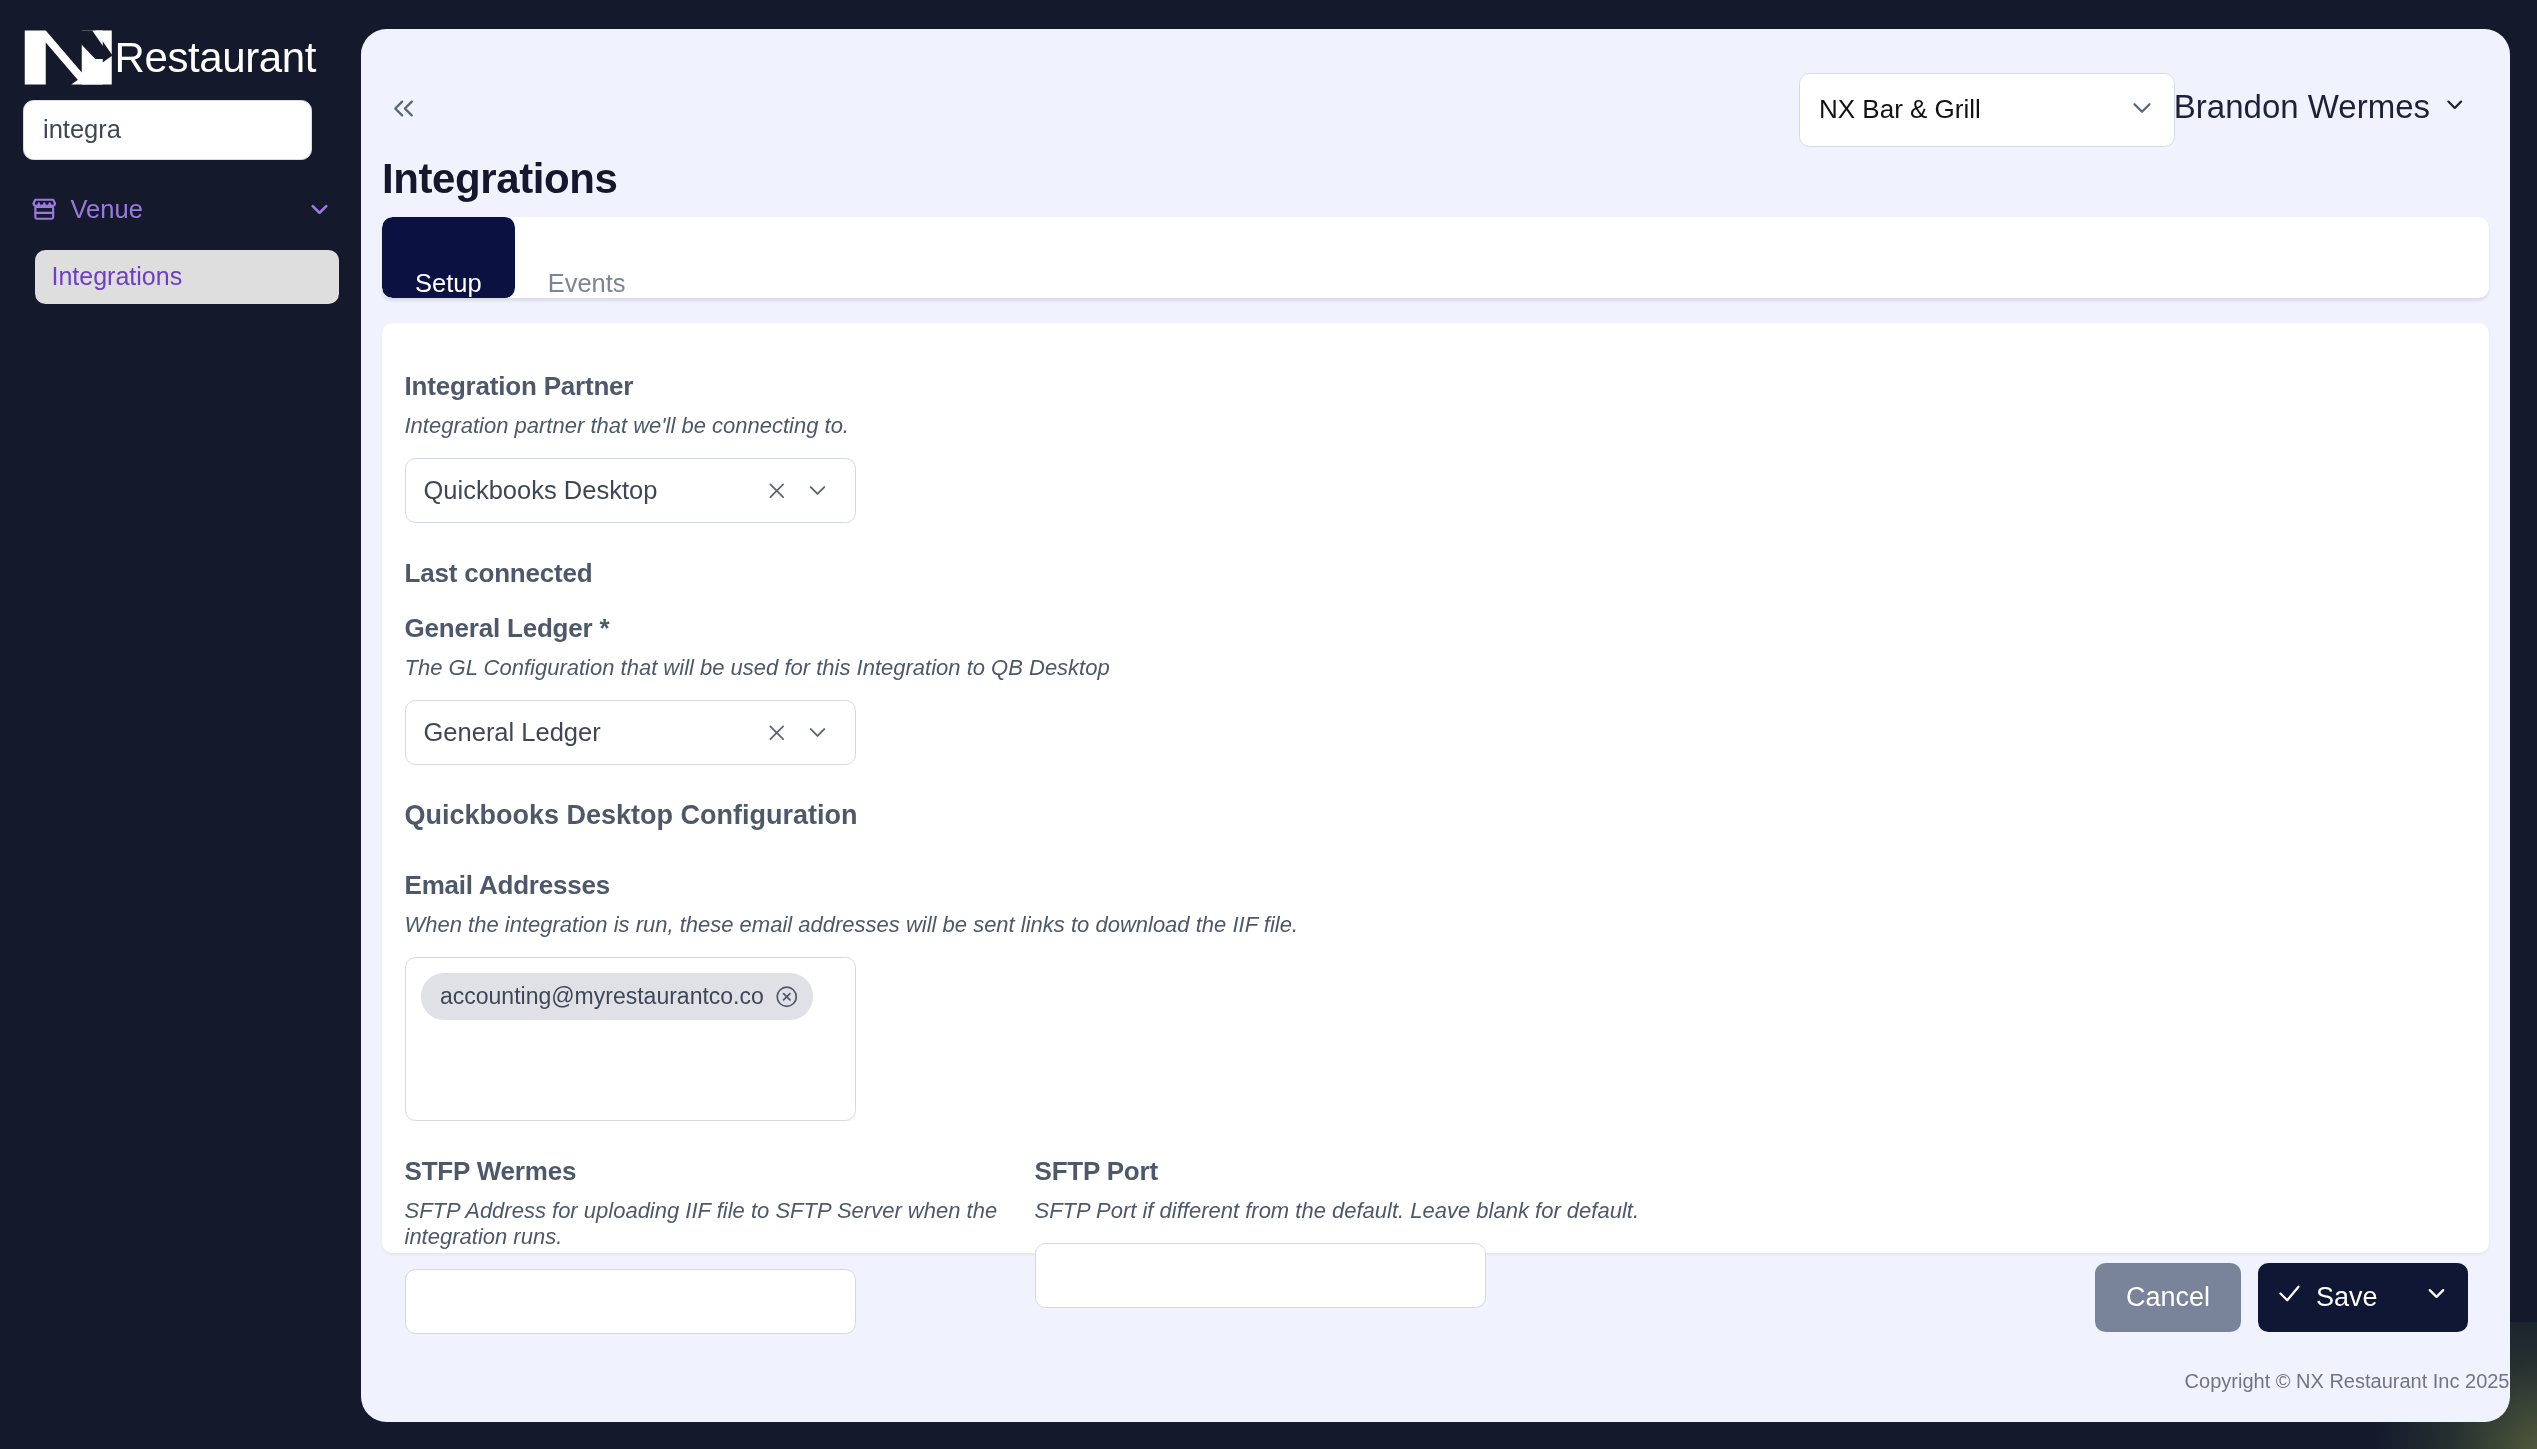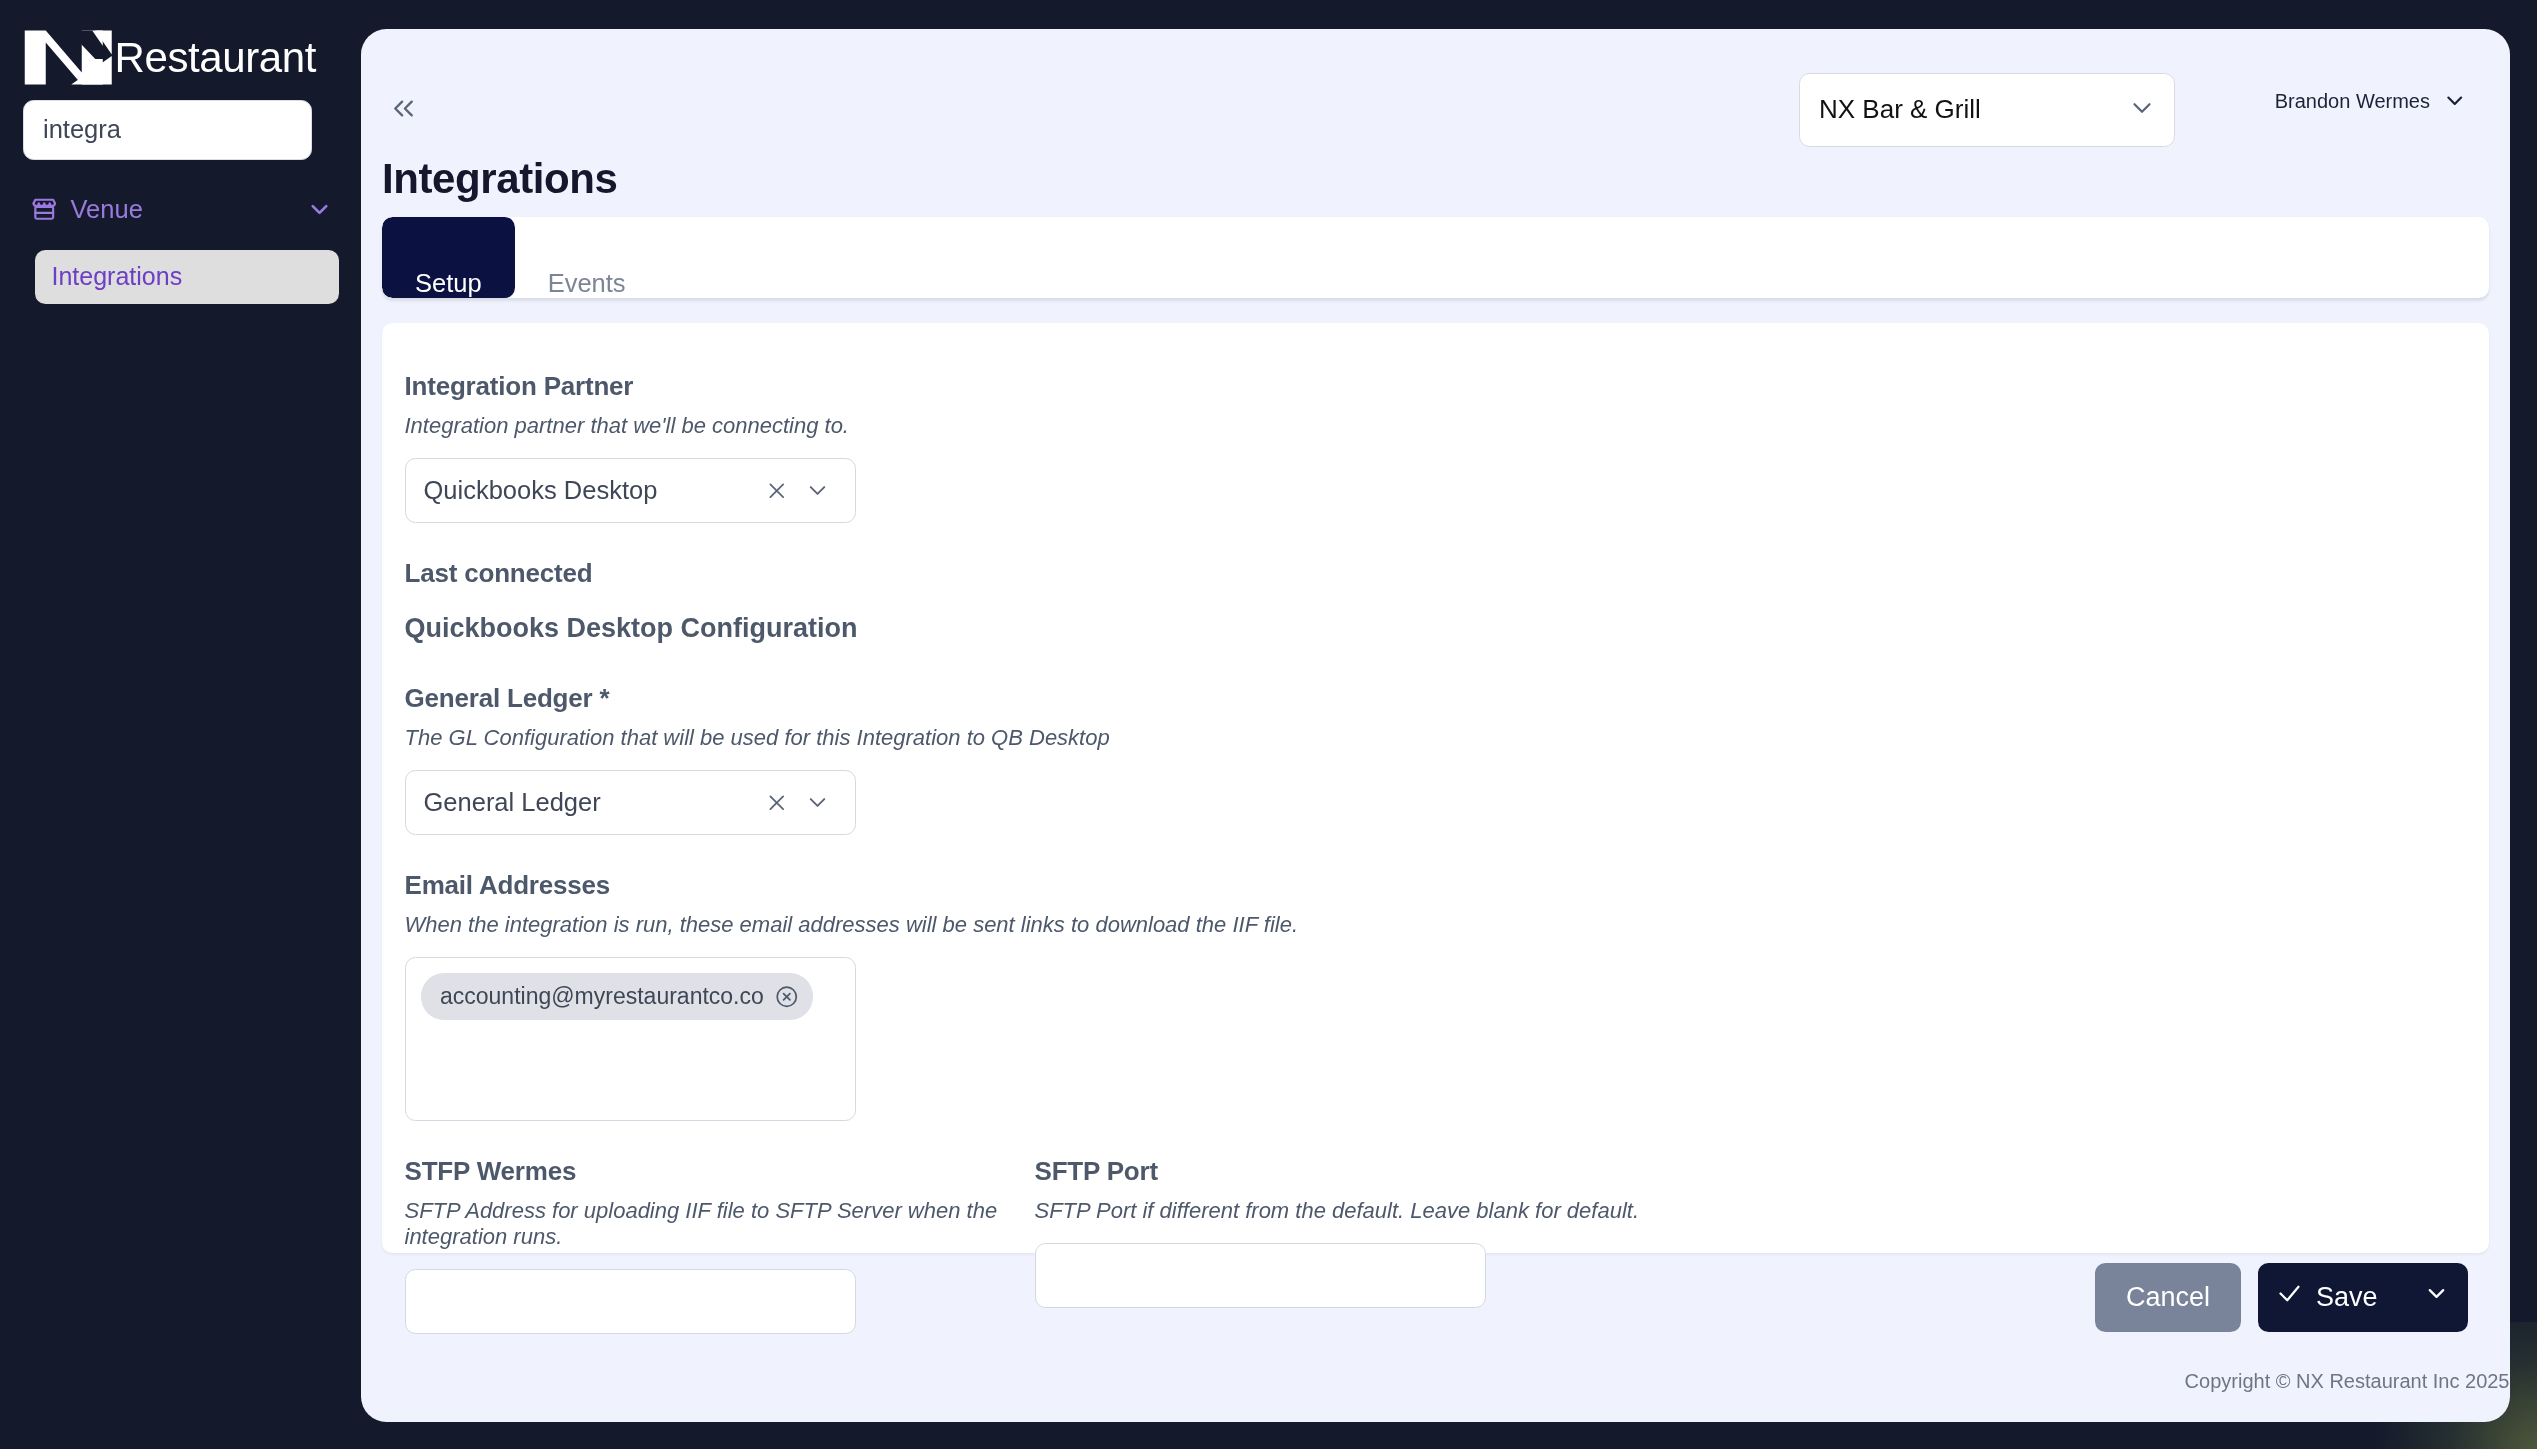--- a/index.html
+++ b/index.html
@@ -159,21 +159,21 @@
 
   .user-menu {
     position: absolute;
     right: 42px;
     top: 59px;
     display: flex;
     align-items: center;
     gap: 12px;
     cursor: pointer;
   }
-  .user-menu-name { font-size: 20px; color: #1d2238; margin-left: 32px; }
+  .user-menu-name { font-size: 33px; color: #1d2238; margin-left: 32px; }
 
   .page-title {
     position: absolute;
     left: 21px;
     top: 126px;
     font-size: 42px;
     font-weight: bold;
     color: #16162c;
     letter-spacing: -0.4px;
   }
@@ -450,41 +450,41 @@
               <polyline points="6 9 12 15 18 9"></polyline>
             </svg>
           </span>
         </div>
       </div>
 
       <div class="block" style="margin-bottom:24px;">
         <div class="field-label">Last connected</div>
       </div>
 
-      <div class="block" style="margin-bottom:39px;">
-        <div class="section-heading">Quickbooks Desktop Configuration</div>
-      </div>
-
       <div class="block">
         <div class="field-label">General Ledger *</div>
         <div class="field-hint">The GL Configuration that will be used for this Integration to QB Desktop</div>
         <div class="select-box">
           <span class="select-value">General Ledger</span>
           <span class="select-clear">
             <svg width="25.5" height="25.5" viewBox="0 0 24 24" fill="none" stroke="#5b6478" stroke-width="1.7" stroke-linecap="round">
               <line x1="6" y1="6" x2="18" y2="18"></line>
                 <line x1="18" y1="6" x2="6" y2="18"></line>
             </svg>
           </span>
           <span class="select-caret">
             <svg width="27" height="27" viewBox="0 0 24 24" fill="none" stroke="#5b6478" stroke-width="1.7" stroke-linecap="round" stroke-linejoin="round">
               <polyline points="6 9 12 15 18 9"></polyline>
             </svg>
           </span>
         </div>
+      </div>
+
+      <div class="block" style="margin-bottom:39px;">
+        <div class="section-heading">Quickbooks Desktop Configuration</div>
       </div>
 
       <div class="block">
         <div class="field-label">Email Addresses</div>
         <div class="field-hint">When the integration is run, these email addresses will be sent links to download the IIF file.</div>
         <div class="chip-area">
           <span class="chip">
             <span class="chip-label">accounting@myrestaurantco.co</span>
             <span class="chip-remove">
               <svg width="25.5" height="25.5" viewBox="0 0 24 24" fill="none" stroke="#4d586b" stroke-width="1.6" stroke-linecap="round">

